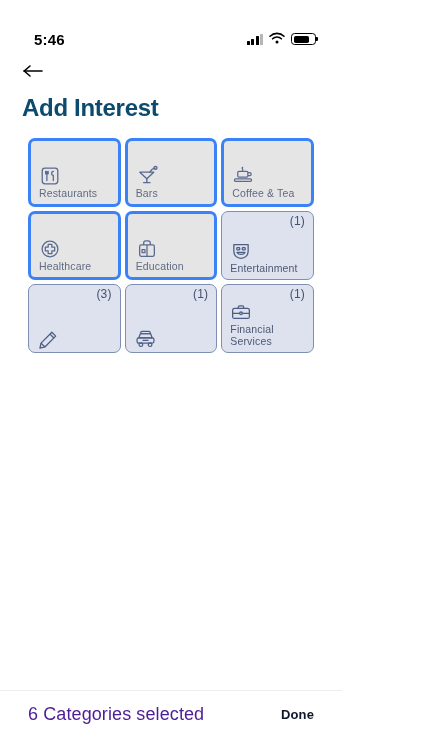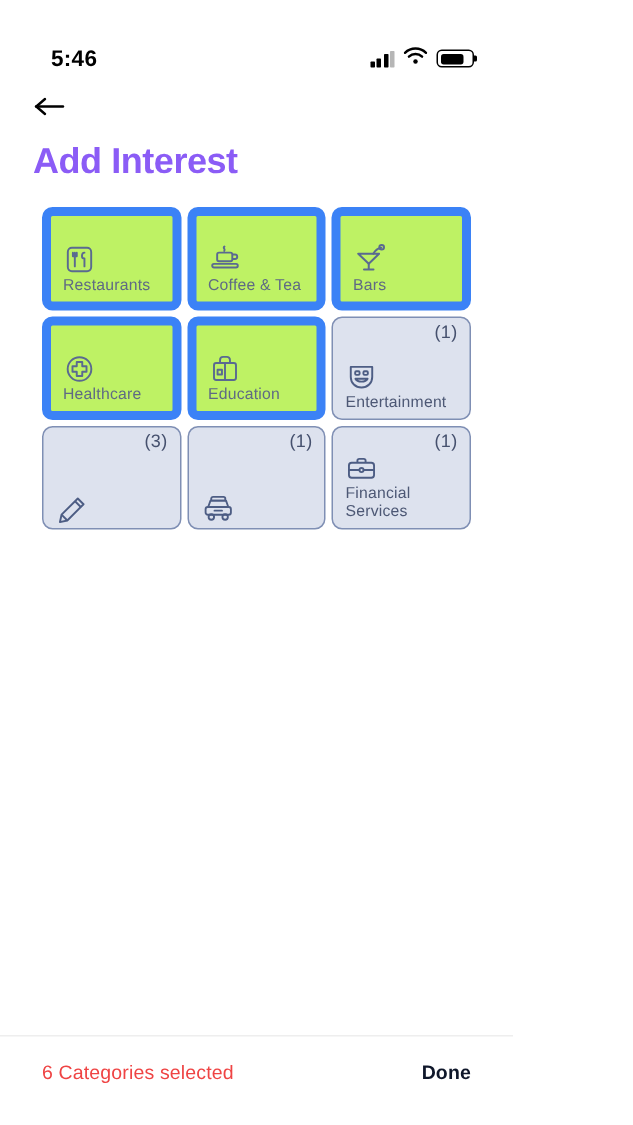--- a/index.html
+++ b/index.html
@@ -43,38 +43,38 @@
   }
   .battery b { display: block; height: 100%; width: 78%; background: #000; border-radius: 1.8px; }
 
   
   .backrow { height: 30px; flex: 0 0 30px; display: flex; align-items: center; padding-left: 18px; }
   .back-btn {
     width: 30px; height: 24px; display: flex; align-items: center;
     justify-content: center; cursor: pointer;
   }
   .page-title {
-    font-size: 24px; font-weight: bold; color: #8b5cf6;
+    font-size: 24px; font-weight: bold; color: #0c4a6e;
     letter-spacing: -0.3px; padding: 8px 0 0 22px;
     flex: 0 0 auto;
   }
 
   
   .grid-wrap { flex: 1 1 auto; padding: 16px 28px 0 28px; overflow: hidden; }
   .grid {
     display: grid;
     grid-template-columns: repeat(3, 1fr);
     gap: 4px;
   }
   .card {
     position: relative;
     height: 69px;
     border-radius: 7px;
-    background: #bef264;
-    border: 6px solid #3b82f6;
+    background: #e5e5e5;
+    border: 3px solid #3b82f6;
     padding: 0 8px;
     display: flex; flex-direction: column; justify-content: flex-end;
     cursor: pointer;
     overflow: hidden;
   }
   .card.selected {
     background: #dde2ee;
     border: 1.4px solid #7f8fb4;
   }
   .card-badge {
@@ -95,21 +95,21 @@
   .card.selected .card-label { color: #4d5875; }
 
   
   .bottombar {
     flex: 0 0 auto;
     border-top: 1px solid #eeeeee;
     height: 48px;
     display: flex; align-items: center; justify-content: space-between;
     padding: 0 28px;
   }
-  .selected-count { font-size: 13px; color: #ef4444; letter-spacing: 0.1px; }
+  .selected-count { font-size: 18px; color: #4c1d95; letter-spacing: 0.1px; }
   .done-btn {
     font-size: 13px; font-weight: bold; color: #0f172a;
     cursor: pointer; letter-spacing: 0.1px;
   }
   .home-indicator {
     flex: 0 0 34px;
     display: flex; align-items: center; justify-content: center;
   }
   .home-indicator b {
     display: block; width: 148px; height: 5px;
@@ -165,41 +165,41 @@
             <path d="M8.6 7 V11.2 M7.2 7 V9.6 M10 7 V9.6 M7.2 9.6 H10 M8.6 11.2 V17" stroke-linecap="round"></path>
             <path d="M15.6 7 C14.3 7 13.8 8.2 13.8 9.6 C13.8 10.7 14.5 11.3 15.6 11.3 V17" stroke-linecap="round" stroke-linejoin="round"></path>
           </svg>
         </div>
         <div class="card-label">Restaurants</div>
       </div>
 
       <div class="card">
         <div class="card-badge"></div>
         <div class="card-icon">
-          <svg width="22" height="22" viewBox="0 0 24 24" fill="none" stroke="#5a6a90" stroke-width="1.4">
-            <path d="M11.6 2.6 C10 3.6 12.9 4.6 11.4 5.8" stroke-linecap="round"></path>
-            <rect x="6.3" y="7" width="11" height="6.3" rx="1.3"></rect>
-            <path d="M17.3 8.4 H19.3 A1.6 1.6 0 0 1 19.3 11.6 H17.3"></path>
-            <path d="M4 15.2 H20 A1 1 0 0 1 20 17.8 H4 A1 1 0 0 1 4 15.2 Z" stroke-linejoin="round"></path>
-          </svg>
-        </div>
-        <div class="card-label">Coffee &amp; Tea</div>
-      </div>
-
-      <div class="card">
-        <div class="card-badge"></div>
-        <div class="card-icon">
           <svg width="23" height="23" viewBox="0 0 24 24" fill="none" stroke="#5a6a90" stroke-width="1.4">
             <path d="M4 8.5 H18.5 L11.3 15.5 Z" stroke-linejoin="round"></path>
             <path d="M11.3 15.5 V19.5 M8 19.5 H14.6" stroke-linecap="round"></path>
             <path d="M14.5 8.5 C15.6 6.4 17.6 4.6 20 4.3" stroke-linecap="round"></path>
             <circle cx="20.3" cy="4" r="1.6"></circle>
           </svg>
         </div>
         <div class="card-label">Bars</div>
+      </div>
+
+      <div class="card">
+        <div class="card-badge"></div>
+        <div class="card-icon">
+          <svg width="22" height="22" viewBox="0 0 24 24" fill="none" stroke="#5a6a90" stroke-width="1.4">
+            <path d="M11.6 2.6 C10 3.6 12.9 4.6 11.4 5.8" stroke-linecap="round"></path>
+            <rect x="6.3" y="7" width="11" height="6.3" rx="1.3"></rect>
+            <path d="M17.3 8.4 H19.3 A1.6 1.6 0 0 1 19.3 11.6 H17.3"></path>
+            <path d="M4 15.2 H20 A1 1 0 0 1 20 17.8 H4 A1 1 0 0 1 4 15.2 Z" stroke-linejoin="round"></path>
+          </svg>
+        </div>
+        <div class="card-label">Coffee &amp; Tea</div>
       </div>
 
       <div class="card">
         <div class="card-badge"></div>
         <div class="card-icon">
           <svg width="22" height="22" viewBox="0 0 24 24" fill="none" stroke="#5a6a90" stroke-width="1.4">
             <circle cx="12" cy="12" r="8.6"></circle>
             <path d="M10 6.9 H14 V10 H17.1 V14 H14 V17.1 H10 V14 H6.9 V10 H10 Z" stroke-linejoin="round"></path>
           </svg>
         </div>

